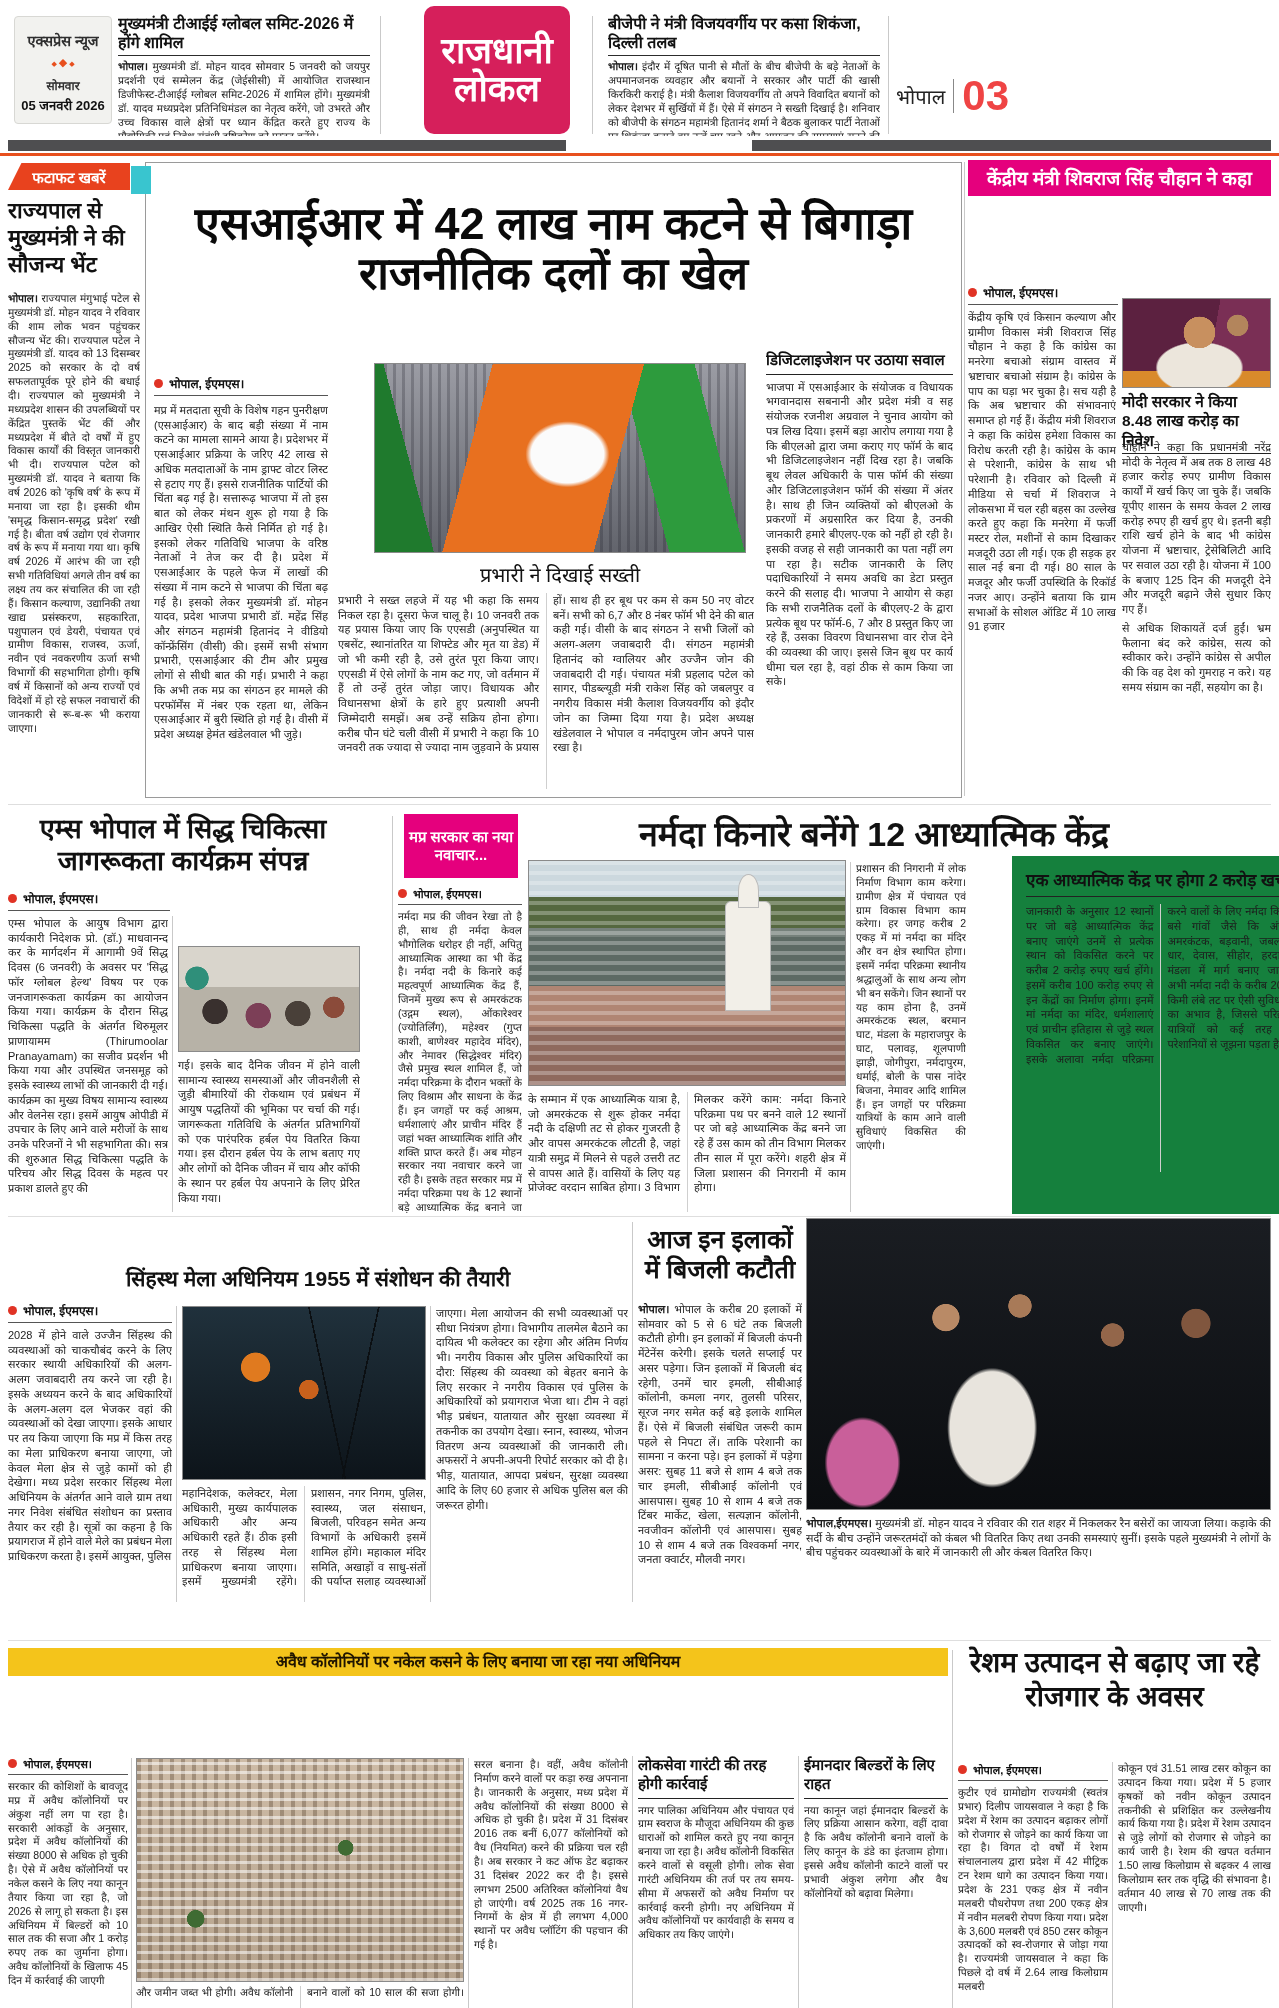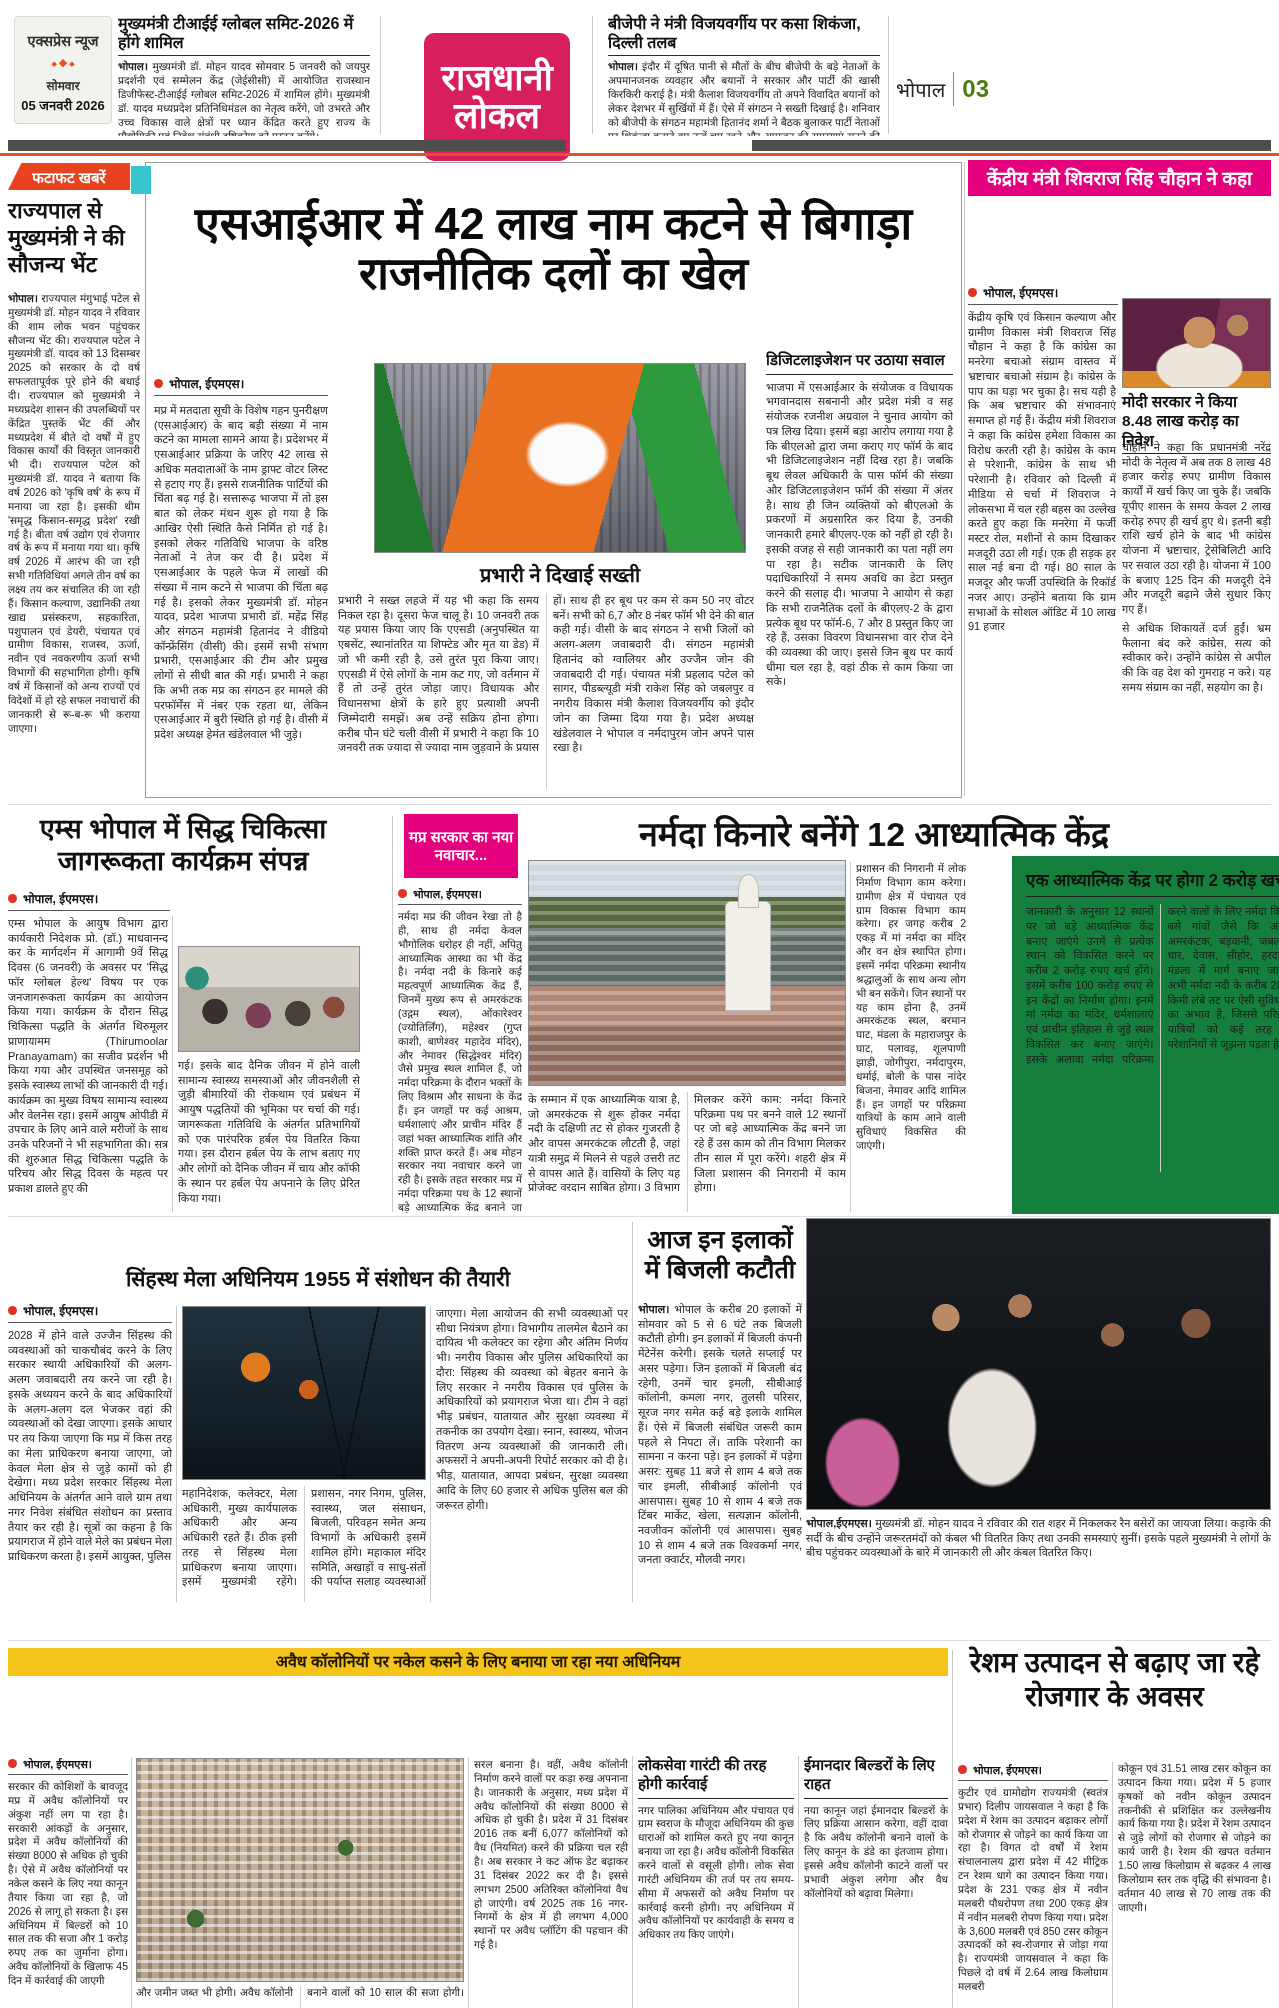--- a/index.html
+++ b/index.html
@@ -88,41 +88,41 @@
     <div class="brief-head">मुख्यमंत्री टीआईई ग्लोबल समिट-2026 में होंगे शामिल</div>
     <div class="body-sm" style="height:92px;">
       <span class="dateline">भोपाल।</span>
       <span>मुख्यमंत्री डॉ. मोहन यादव सोमवार 5 जनवरी को जयपुर प्रदर्शनी एवं सम्मेलन केंद्र (जेईसीसी) में आयोजित राजस्थान डिजीफेस्ट-टीआईई ग्लोबल समिट-2026 में शामिल होंगे। मुख्यमंत्री डॉ. यादव मध्यप्रदेश प्रतिनिधिमंडल का नेतृत्व करेंगे, जो उभरते और उच्च विकास वाले क्षेत्रों पर ध्यान केंद्रित करते हुए राज्य के प्रौद्योगिकी एवं निवेश संबंधी दृष्टिकोण को प्रस्तुत करेंगे।</span>
     </div>
   </div>
 
   <div class="abs vdiv" style="left:380px;top:16px;height:118px;"></div>
 
   <div class="abs" style="left:424px;top:6px;width:146px;height:128px;background:#d61f5b;border-radius:10px;color:#fff;
-              display:flex;flex-direction:column;align-items:center;justify-content:center;line-height:1.05;margin-top:27px;">
+              display:flex;flex-direction:column;align-items:center;justify-content:center;line-height:1.05;">
     <div style="font-weight:bold;font-size:36px;">राजधानी</div>
     <div style="font-weight:bold;font-size:36px;">लोकल</div>
   </div>
 
   <div class="abs vdiv" style="left:592px;top:16px;height:118px;"></div>
 
   <div class="abs" style="left:608px;top:14px;width:272px;height:122px;overflow:hidden;">
     <div class="brief-head">बीजेपी ने मंत्री विजयवर्गीय पर कसा शिकंजा, दिल्ली तलब</div>
     <div class="body-sm" style="height:92px;">
       <span class="dateline">भोपाल।</span>
       <span>इंदौर में दूषित पानी से मौतों के बीच बीजेपी के बड़े नेताओं के अपमानजनक व्यवहार और बयानों ने सरकार और पार्टी की खासी किरकिरी कराई है। मंत्री कैलाश विजयवर्गीय तो अपने विवादित बयानों को लेकर देशभर में सुर्खियों में हैं। ऐसे में संगठन ने सख्ती दिखाई है। शनिवार को बीजेपी के संगठन महामंत्री हितानंद शर्मा ने बैठक बुलाकर पार्टी नेताओं पर शिकंजा कसते हुए उन्हें चुप रहने और आमजन की समस्याएं सुनने की सख्त हिदायत दी।</span>
     </div>
   </div>
 
   <div class="abs vdiv" style="left:888px;top:16px;height:118px;"></div>
 
   <div class="abs" style="left:896px;top:72px;display:flex;align-items:center;gap:8px;">
     <span style="font-size:20px;color:#222;">भोपाल</span>
     <span style="width:1px;height:34px;background:#888;display:inline-block;"></span>
-    <span style="font-size:24px;font-weight:bold;color:#4d7c0f;">03</span>
+    <span style="font-size:42px;font-weight:bold;color:#ef4444;">03</span>
   </div>
 
   <div class="abs" style="left:8px;top:140px;width:558px;height:11px;background:#4e4e50;"></div>
   <div class="abs" style="left:752px;top:140px;width:519px;height:11px;background:#4e4e50;"></div>
   <div class="abs" style="left:0;top:153px;width:1279px;height:3px;background:#e8501e;"></div>
 
   <div class="abs" style="left:8px;top:163px;width:122px;height:27px;background:#e8421e;color:#fff;font-weight:bold;font-size:15px;
               display:flex;align-items:center;justify-content:center;clip-path:polygon(0 100%,11% 0,100% 0,100% 100%);">फटाफट खबरें</div>
   <div class="abs" style="left:131px;top:166px;width:20px;height:28px;background:#39c5cf;z-index:3;"></div>
 
@@ -141,21 +141,21 @@
     </div>
     <div class="abs body-txt" style="left:8px;top:240px;width:174px;height:384px;">मप्र में मतदाता सूची के विशेष गहन पुनरीक्षण (एसआईआर) के बाद बड़ी संख्या में नाम कटने का मामला सामने आया है। प्रदेशभर में एसआईआर प्रक्रिया के जरिए 42 लाख से अधिक मतदाताओं के नाम ड्राफ्ट वोटर लिस्ट से हटाए गए हैं। इससे राजनीतिक पार्टियों की चिंता बढ़ गई है। सत्तारूढ़ भाजपा में तो इस बात को लेकर मंथन शुरू हो गया है कि आखिर ऐसी स्थिति कैसे निर्मित हो गई है। इसको लेकर गतिविधि भाजपा के वरिष्ठ नेताओं ने तेज कर दी है। प्रदेश में एसआईआर के पहले फेज में लाखों की संख्या में नाम कटने से भाजपा की चिंता बढ़ गई है। इसको लेकर मुख्यमंत्री डॉ. मोहन यादव, प्रदेश भाजपा प्रभारी डॉ. महेंद्र सिंह और संगठन महामंत्री हितानंद ने वीडियो कॉन्फ्रेंसिंग (वीसी) की। इसमें सभी संभाग प्रभारी, एसआईआर की टीम और प्रमुख लोगों से सीधी बात की गई। प्रभारी ने कहा कि अभी तक मप्र का संगठन हर मामले की परफॉर्मेंस में नंबर एक रहता था, लेकिन एसआईआर में बुरी स्थिति हो गई है। वीसी में प्रदेश अध्यक्ष हेमंत खंडेलवाल भी जुड़े।</div>
 
     <div class="abs photo" id="photo-flags" style="left:228px;top:200px;width:372px;height:190px;"></div>
 
     <div class="abs" style="left:620px;top:188px;width:187px;height:438px;overflow:hidden;">
       <div class="subhead">डिजिटलाइजेशन पर उठाया सवाल</div>
       <div class="body-txt" style="height:384px;">भाजपा में एसआईआर के संयोजक व विधायक भगवानदास सबनानी और प्रदेश मंत्री व सह संयोजक रजनीश अग्रवाल ने चुनाव आयोग को पत्र लिख दिया। इसमें बड़ा आरोप लगाया गया है कि बीएलओ द्वारा जमा कराए गए फॉर्म के बाद भी डिजिटलाइजेशन नहीं दिख रहा है। जबकि बूथ लेवल अधिकारी के पास फॉर्म की संख्या और डिजिटलाइजेशन फॉर्म की संख्या में अंतर है। साथ ही जिन व्यक्तियों को बीएलओ के प्रकरणों में अग्रसारित कर दिया है, उनकी जानकारी हमारे बीएलए-एक को नहीं हो रही है। इसकी वजह से सही जानकारी का पता नहीं लग पा रहा है। सटीक जानकारी के लिए पदाधिकारियों ने समय अवधि का डेटा प्रस्तुत करने की सलाह दी। भाजपा ने आयोग से कहा कि सभी राजनैतिक दलों के बीएलए-2 के द्वारा प्रत्येक बूथ पर फॉर्म-6, 7 और 8 प्रस्तुत किए जा रहे हैं, उसका विवरण विधानसभा वार रोज देने की व्यवस्था की जाए। इससे जिन बूथ पर कार्य धीमा चल रहा है, वहां ठीक से काम किया जा सके।</div>
     </div>
 
-    <div class="abs center" style="left:228px;top:398px;width:372px;font-weight:bold;font-size:20px;">प्रभारी ने दिखाई सख्ती</div>
+    <div class="abs center" style="left:228px;top:398px;width:372px;font-weight:normal;font-size:20px;">प्रभारी ने दिखाई सख्ती</div>
     <div class="abs body-txt cols2" style="left:192px;top:430px;width:416px;height:196px;">प्रभारी ने सख्त लहजे में यह भी कहा कि समय निकल रहा है। दूसरा फेज चालू है। 10 जनवरी तक यह प्रयास किया जाए कि एएसडी (अनुपस्थित या एबसेंट, स्थानांतरित या शिफ्टेड और मृत या डेड) में जो भी कमी रही है, उसे तुरंत पूरा किया जाए। एएसडी में ऐसे लोगों के नाम कट गए, जो वर्तमान में हैं तो उन्हें तुरंत जोड़ा जाए। विधायक और विधानसभा क्षेत्रों के हारे हुए प्रत्याशी अपनी जिम्मेदारी समझें। अब उन्हें सक्रिय होना होगा। करीब पौन घंटे चली वीसी में प्रभारी ने कहा कि 10 जनवरी तक ज्यादा से ज्यादा नाम जुड़वाने के प्रयास हों। साथ ही हर बूथ पर कम से कम 50 नए वोटर बनें। सभी को 6,7 और 8 नंबर फॉर्म भी देने की बात कही गई। वीसी के बाद संगठन ने सभी जिलों को अलग-अलग जवाबदारी दी। संगठन महामंत्री हितानंद को ग्वालियर और उज्जैन जोन की जवाबदारी दी गई। पंचायत मंत्री प्रहलाद पटेल को सागर, पीडब्ल्यूडी मंत्री राकेश सिंह को जबलपुर व नगरीय विकास मंत्री कैलाश विजयवर्गीय को इंदौर जोन का जिम्मा दिया गया है। प्रदेश अध्यक्ष खंडेलवाल ने भोपाल व नर्मदापुरम जोन अपने पास रखा है।</div>
   </div>
 
   <div class="abs vdiv" style="left:964px;top:162px;height:634px;"></div>
 
   <div class="abs kicker-box" style="left:968px;top:160px;width:303px;height:36px;font-size:19px;">केंद्रीय मंत्री शिवराज सिंह चौहान ने कहा</div>
   <div class="abs byline" style="left:968px;top:284px;width:150px;">
     <span class="dot"></span>
     <span>भोपाल, ईएमएस।</span>
   </div>

